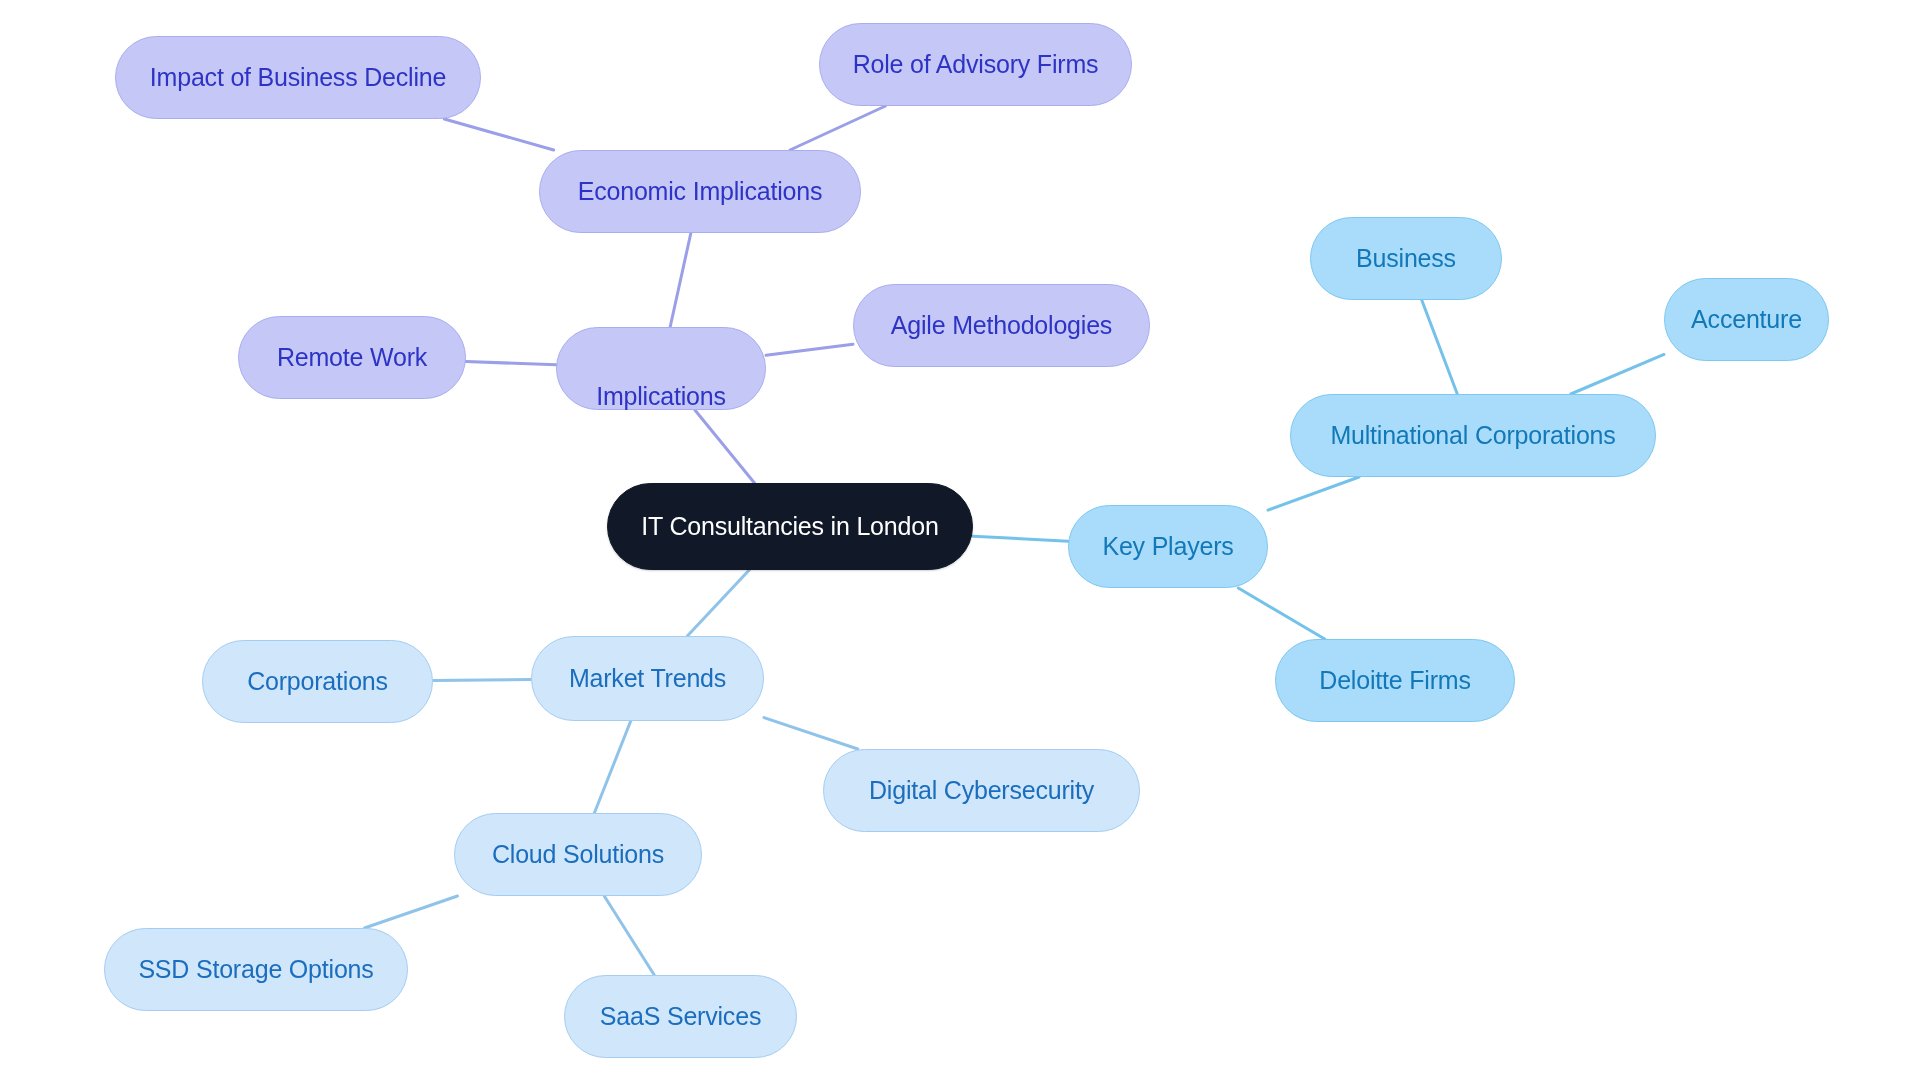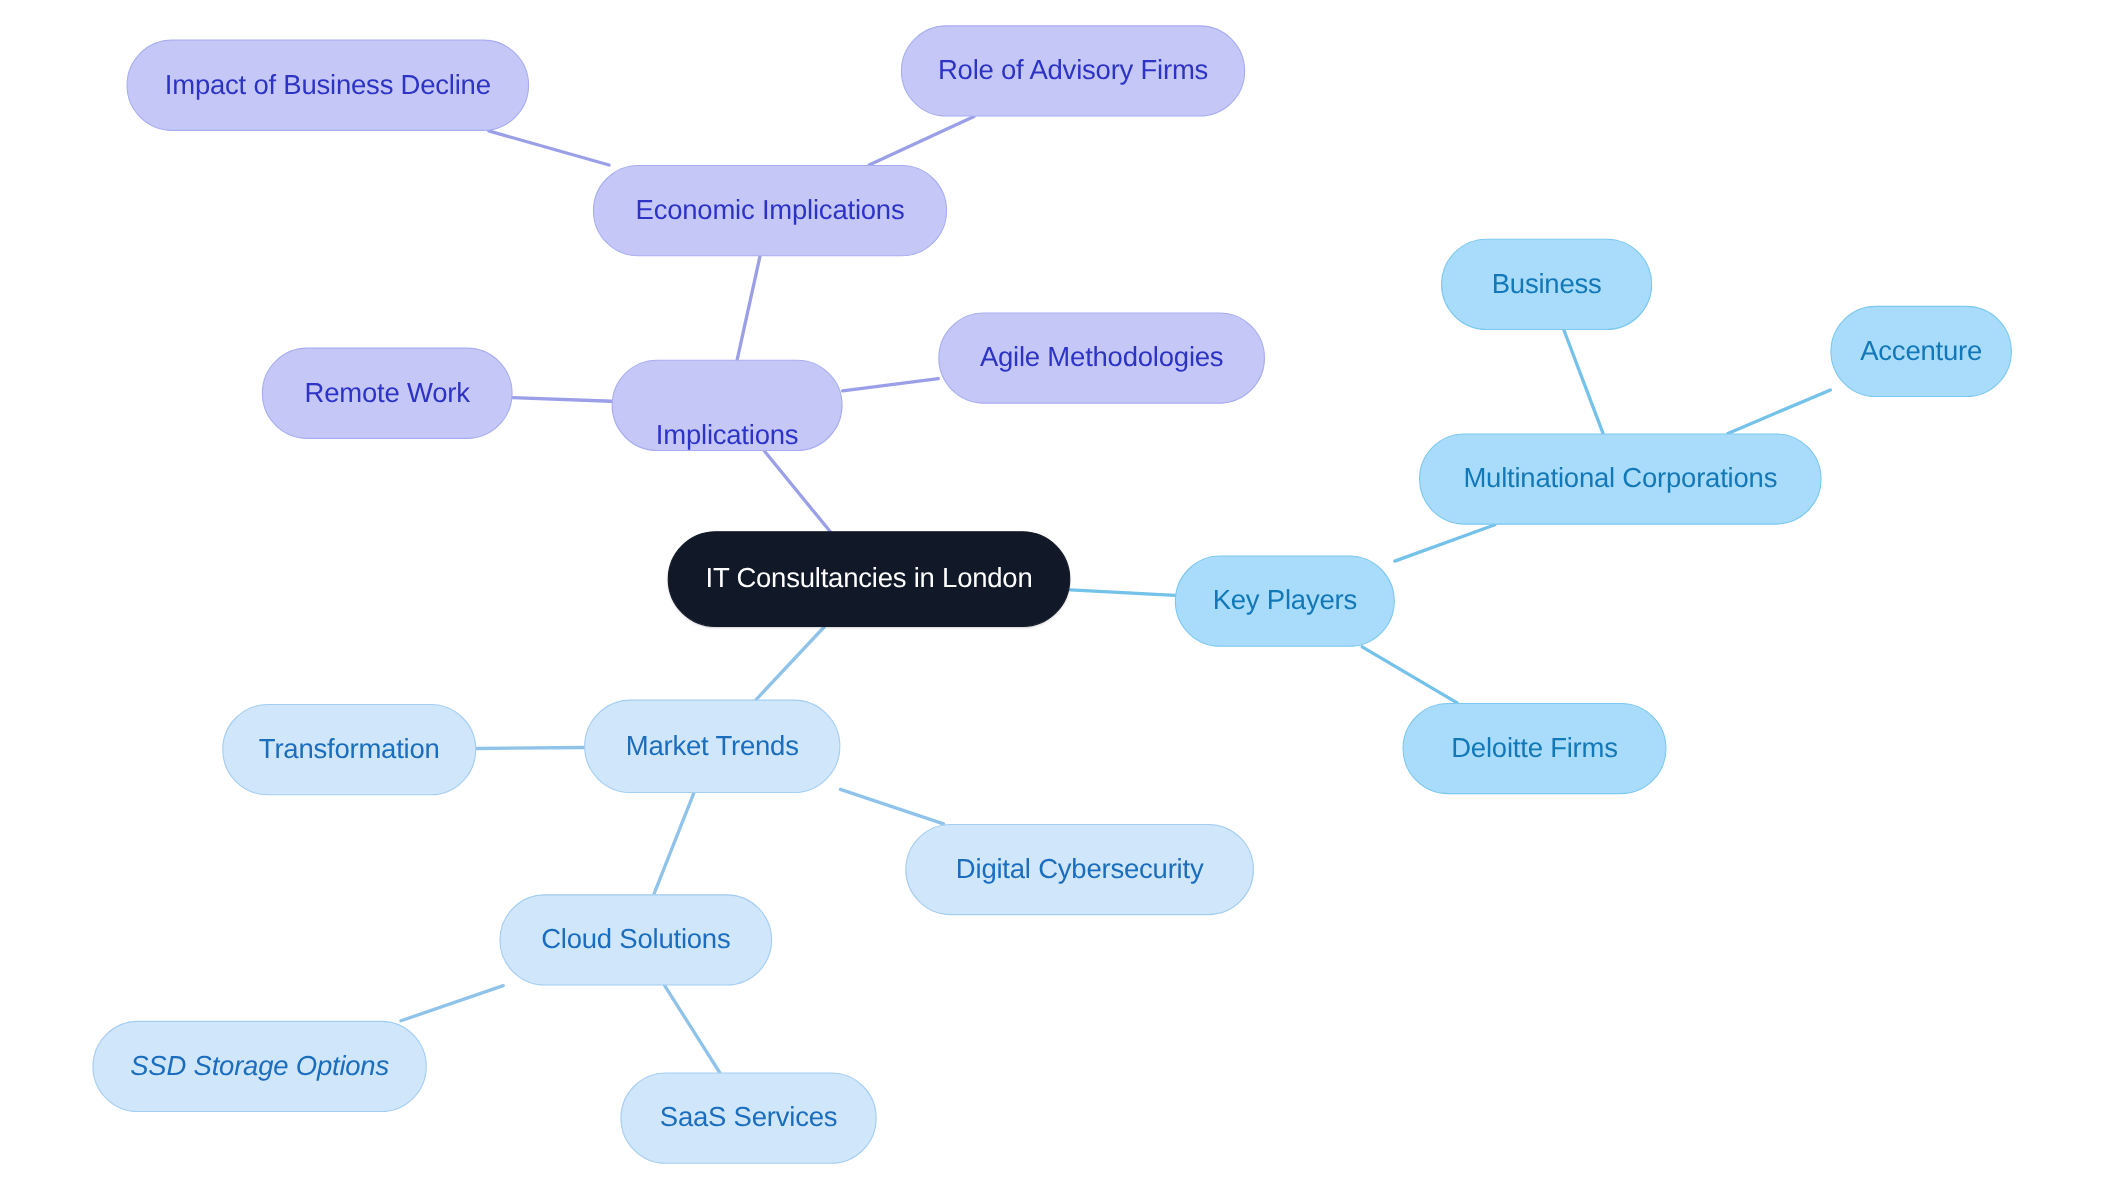--- a/index.html
+++ b/index.html
@@ -129,28 +129,28 @@
       <div class="node n-blue" style="left: 1664px; top: 278px; width: 165px; height: 83px;">
         <span class="node-label">Accenture</span>
       </div>
       <div class="node n-blue" style="left: 1275px; top: 639px; width: 240px; height: 83px;">
         <span class="node-label">Deloitte Firms</span>
       </div>
       <div class="node n-lblue" style="left: 531px; top: 636px; width: 233px; height: 85px;">
         <span class="node-label">Market Trends</span>
       </div>
       <div class="node n-lblue" style="left: 202px; top: 640px; width: 231px; height: 83px;">
-        <span class="node-label">Transformation</span>
+        <span class="node-label">Corporations</span>
       </div>
       <div class="node n-lblue" style="left: 823px; top: 749px; width: 317px; height: 83px;">
         <span class="node-label">Digital Cybersecurity</span>
       </div>
       <div class="node n-lblue" style="left: 454px; top: 813px; width: 248px; height: 83px;">
         <span class="node-label">Cloud Solutions</span>
       </div>
-      <div class="node n-lblue" style="left: 84px; top: 928px; width: 304px; height: 83px; font-style: italic;">
+      <div class="node n-lblue" style="left: 104px; top: 928px; width: 304px; height: 83px;">
         <span class="node-label">SSD Storage Options</span>
       </div>
       <div class="node n-lblue" style="left: 564px; top: 975px; width: 233px; height: 83px;">
         <span class="node-label">SaaS Services</span>
       </div>
     </div>
 </div>
 
 </body></html>

